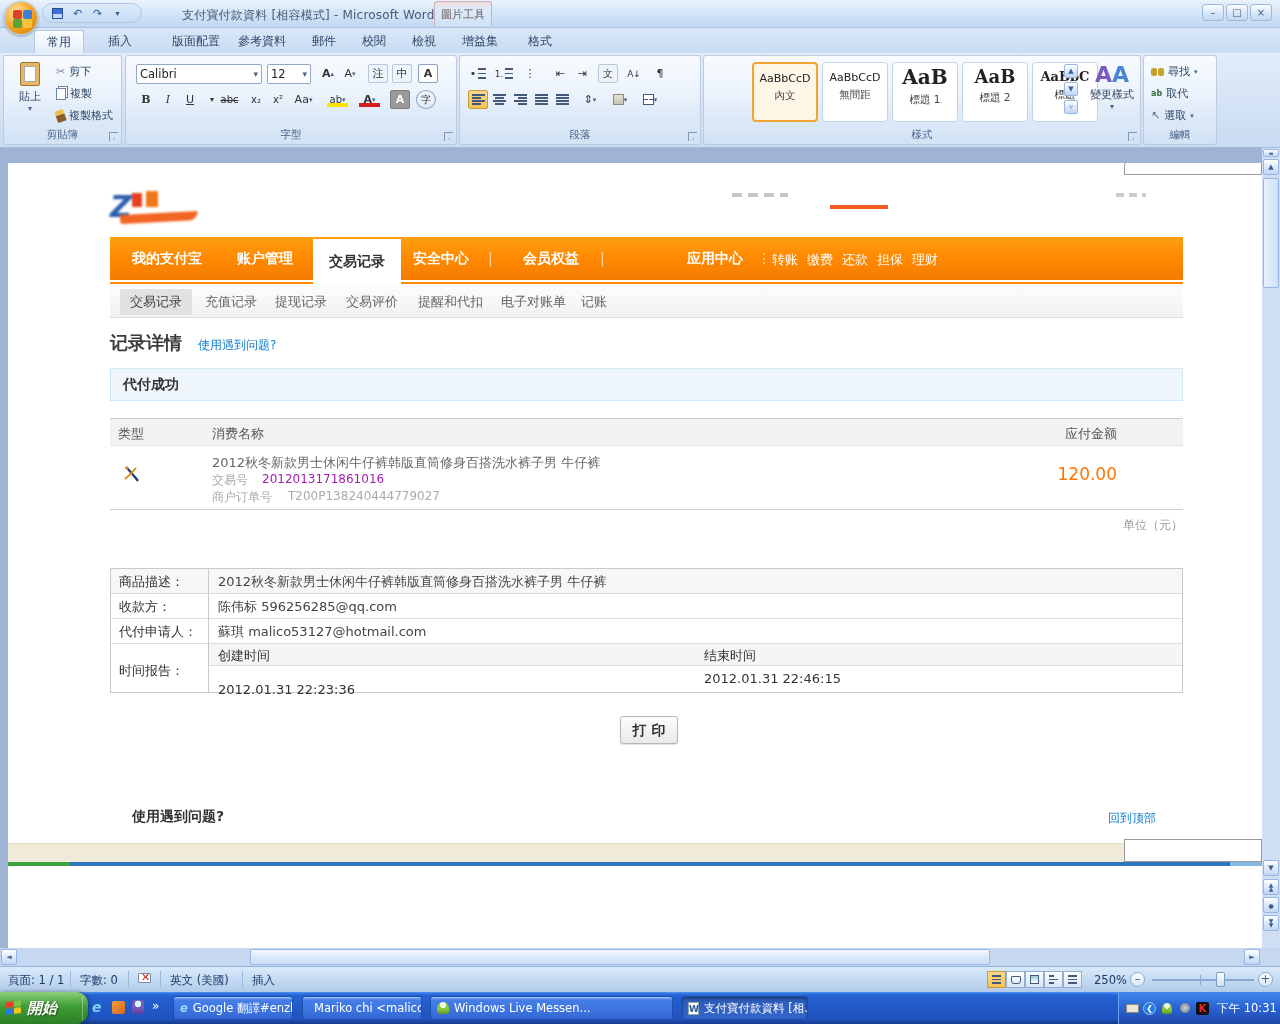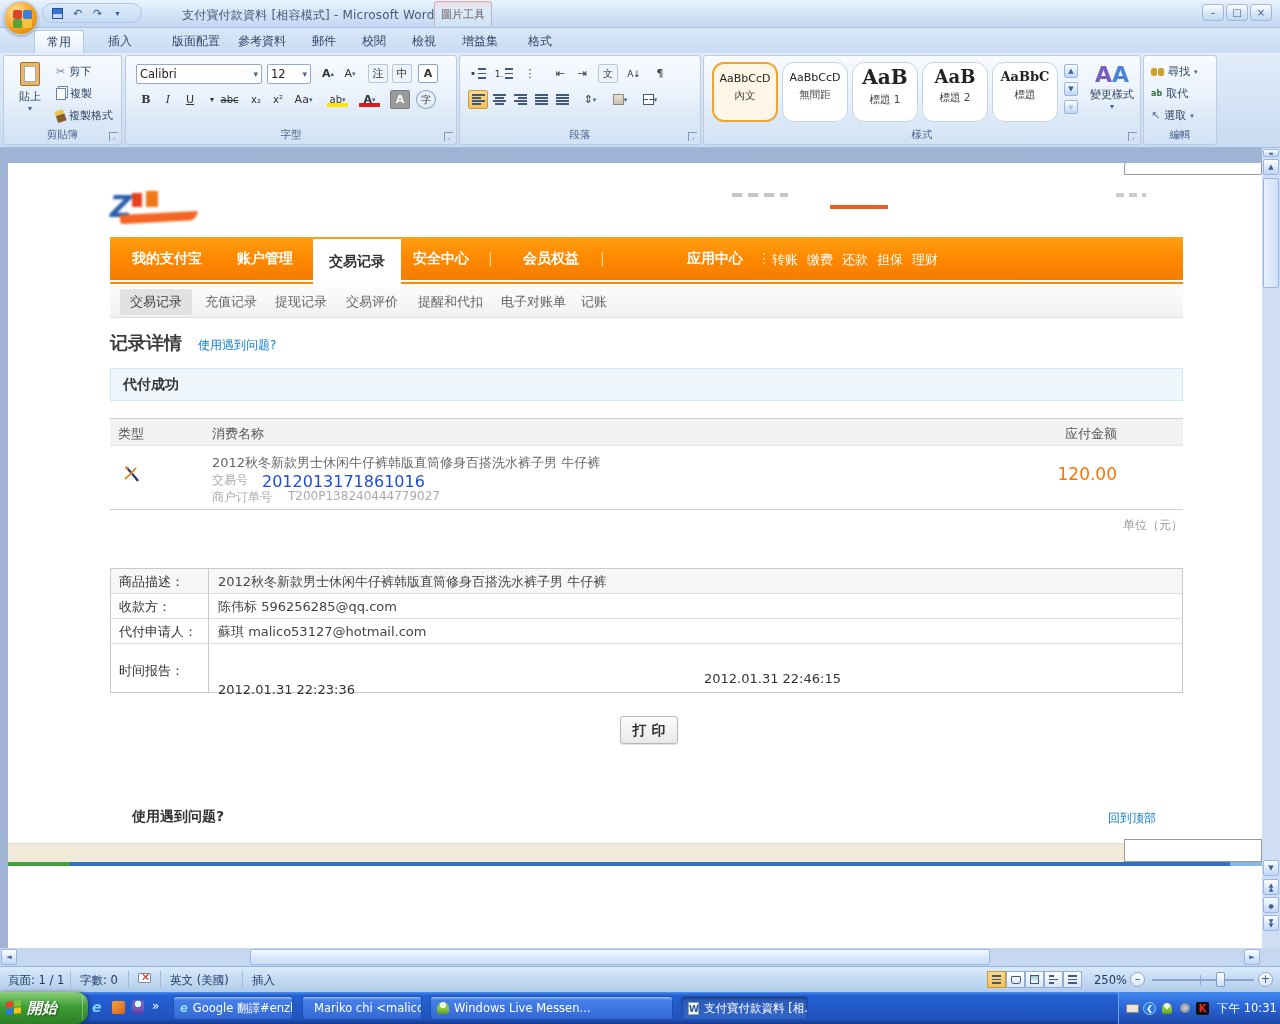--- a/index.html
+++ b/index.html
@@ -46,21 +46,21 @@
     border-left:1px solid #7e97b8; border-top:1px solid #7e97b8; color:#7e97b8; font-size:7px; line-height:9px; text-align:center; }
   .btn-sm { position:absolute; width:20px; height:19px; display:flex; align-items:center; justify-content:center;
     font-size:11px; color:#333; border-radius:2px; }
   .btn-sm.wide { width:27px; }
   .btn-sm .bar { position:absolute; left:3px; right:3px; bottom:2px; height:4px; }
   .combo { position:absolute; height:20px; background:#fff; border:1px solid #93a8c5; border-radius:2px;
     font-size:11.5px; color:#222; display:flex; align-items:center; padding:0 3px; justify-content:space-between; }
   .combo .dd { color:#48648c; font-size:9px; }
   .icon-label-btn { position:absolute; display:flex; align-items:center; gap:4px; font-size:11px; color:#2f4562; }
   .chip { position:absolute; top:6px; width:66px; height:60px; background:#fff; border:1px solid #c3d4e8;
-    border-radius:12px; text-align:center; overflow:hidden; }
+    border-radius:4px; text-align:center; overflow:hidden;margin-left:40px; }
   .chip.sel { border:2px solid #f0a52f; background:#fdf6e6; }
   .chip .sample { display:block; margin-top:8px; color:#222; }
   .chip .sname { display:block; font-size:10.5px; color:#444; margin-top:4px; }
   .alignbtn { position:absolute; width:20px; height:19px; border-radius:2px; display:flex; align-items:center; justify-content:center; }
   .alignbtn.on { background:linear-gradient(#fbd88c,#f7c055); border:1px solid #c79b42; }
   .bars { width:13px; height:11px; display:flex; flex-direction:column; justify-content:space-between; }
   .bars i { height:1.6px; background:#44597a; }
 
   
   .docarea { left:0; top:148px; width:1280px; height:800px; background:#9fb4d4; }
@@ -429,39 +429,43 @@
         <span class="ar" style="right:66px;top:6px;">应付金额</span>
       </div>
       <div class="tx-row">
         <svg class="ar" style="left:12px;top:18px;" width="20" height="20" viewBox="0 0 20 20">
           <path d="M4 3 C9 8 12 12 16 17" stroke="#2b3f77" stroke-width="2.4" fill="none"></path>
           <path d="M14 4 C11 8 8 11 3 15" stroke="#e08a1e" stroke-width="2" fill="none"></path>
           <circle cx="5" cy="4" r="1.6" fill="#e08a1e"></circle>
         </svg>
         <span class="ar" style="left:102px;top:8px;font-size:13px;color:#666;">2012秋冬新款男士休闲牛仔裤韩版直筒修身百搭洗水裤子男 牛仔裤</span>
         <span class="ar" style="left:102px;top:26px;font-size:12px;color:#aaa;">交易号</span>
-        <span class="ar" style="left:152px;top:26px;font-size:16px;color:#1d4ed8;">2012013171861016</span>
+        <span class="ar" style="left:152px;top:26px;font-size:12px;color:#a21caf;">2012013171861016</span>
         <span class="ar" style="left:102px;top:43px;font-size:12px;color:#aaa;">商户订单号</span>
         <span class="ar" style="left:178px;top:43px;font-size:12px;color:#aaa;">T200P138240444779027</span>
         <span class="ar" style="right:66px;top:18px;font-size:17px;color:#ff7300;">120.00</span>
       </div>
       <span class="ar" style="left:102px;top:354px;width:1073px;text-align:right;font-size:12px;color:#999;">单位（元）</span>
 
       <div class="dtable">
         <div class="row" style="top:0;height:25px;background:#f7f7f7;">
           <span class="lbl">商品描述：</span>
           <span class="val">2012秋冬新款男士休闲牛仔裤韩版直筒修身百搭洗水裤子男 牛仔裤</span>
         </div>
         <div class="row" style="top:25px;height:25px;">
           <span class="lbl">收款方：</span>
           <span class="val">陈伟标  596256285@qq.com</span>
         </div>
         <div class="row" style="top:50px;height:25px;text-decoration:underline;">
           <span class="lbl">代付申请人：</span>
           <span class="val">蘇琪  malico53127@hotmail.com</span>
+        </div>
+        <div class="row" style="top:75px;height:22px;background:#f5f5f5;left:97px;width:974px;">
+          <span class="ar" style="left:10px;top:3px;">创建时间</span>
+          <span class="ar" style="left:496px;top:3px;">结束时间</span>
         </div>
         <div class="row" style="top:97px;height:26px;border-bottom:none;left:97px;width:974px;">
           <span class="ar" style="left:10px;top:16px;">2012.01.31 22:23:36</span>
           <span class="ar" style="left:496px;top:5px;">2012.01.31 22:46:15</span>
         </div>
         <span class="ar" style="left:8px;top:93px;">时间报告：</span>
         <div class="vline"></div>
       </div>
 
       <div class="print-btn">打 印</div>

